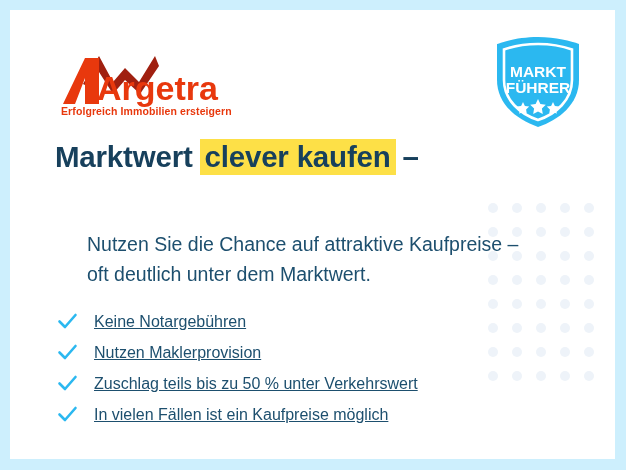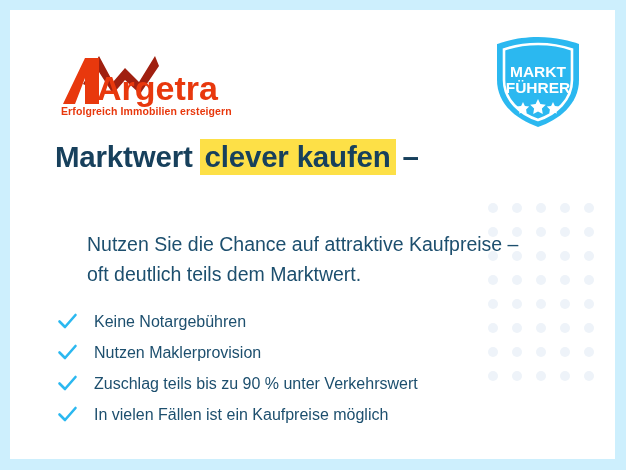--- a/index.html
+++ b/index.html
@@ -125,20 +125,21 @@
     flex: 0 0 auto;
     width: 21px;
     height: 21px;
     margin-right: 16px;
     display: block;
   }
   .benefits .label {
     font-size: 16px;
     color: #1d4f6e;
     line-height: 1;
+    text-decoration: underline;
   }
 </style>
 </head>
 <body>
 
 <div class="banner">
   <div class="canvas">
 
     <div class="dot-grid">
         <span></span>
@@ -213,41 +214,41 @@
     </div>
 
     <div class="headline">
       <div>
         <span>Marktwert </span><span class="hl">clever kaufen</span><span> –</span>
       </div>
     </div>
 
     <div class="subhead">
       <div>Nutzen Sie die Chance auf attraktive Kaufpreise –</div>
-      <div>oft deutlich teils dem Marktwert.</div>
+      <div>oft deutlich unter dem Marktwert.</div>
     </div>
 
     <ul class="benefits">
         <li>
           <svg class="check" viewBox="0 0 21 21">
             <path d="M2.5 10.5 L8 16 L18.5 4" fill="none" stroke="#2bb8f0" stroke-width="2.6" stroke-linecap="round" stroke-linejoin="round"></path>
           </svg>
           <span class="label">Keine Notargebühren</span>
         </li>
         <li>
           <svg class="check" viewBox="0 0 21 21">
             <path d="M2.5 10.5 L8 16 L18.5 4" fill="none" stroke="#2bb8f0" stroke-width="2.6" stroke-linecap="round" stroke-linejoin="round"></path>
           </svg>
           <span class="label">Nutzen Maklerprovision</span>
         </li>
         <li>
           <svg class="check" viewBox="0 0 21 21">
             <path d="M2.5 10.5 L8 16 L18.5 4" fill="none" stroke="#2bb8f0" stroke-width="2.6" stroke-linecap="round" stroke-linejoin="round"></path>
           </svg>
-          <span class="label">Zuschlag teils bis zu 90 % unter Verkehrswert</span>
+          <span class="label">Zuschlag teils bis zu 50 % unter Verkehrswert</span>
         </li>
         <li>
           <svg class="check" viewBox="0 0 21 21">
             <path d="M2.5 10.5 L8 16 L18.5 4" fill="none" stroke="#2bb8f0" stroke-width="2.6" stroke-linecap="round" stroke-linejoin="round"></path>
           </svg>
           <span class="label">In vielen Fällen ist ein Kaufpreise möglich</span>
         </li>
       </ul>
 
   </div>

